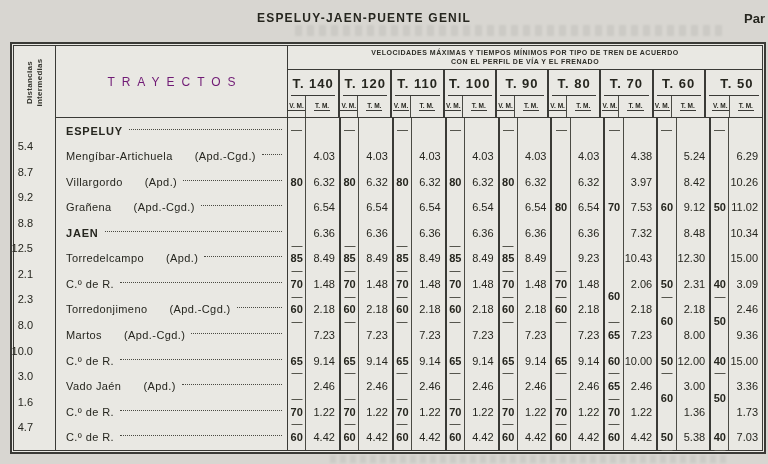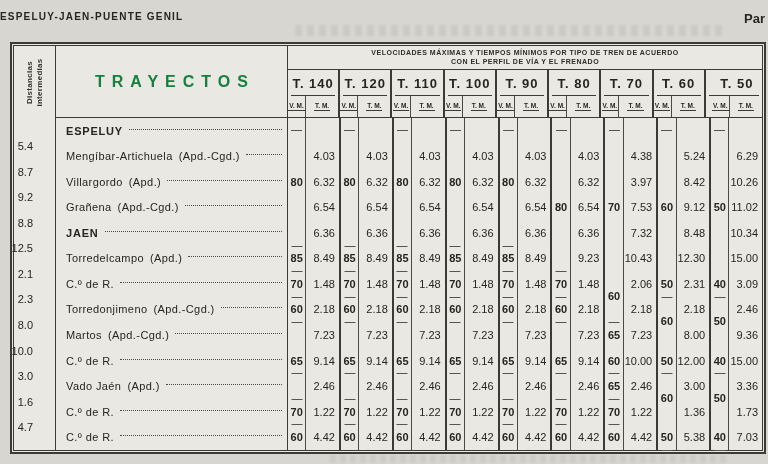--- a/index.html
+++ b/index.html
@@ -12,40 +12,40 @@
   .bleed{position:absolute;pointer-events:none;filter:blur(1px);}
   .b1{left:295px;top:25px;width:430px;height:11px;
       background:repeating-linear-gradient(90deg,rgba(60,70,62,.18) 0 7px,transparent 7px 12px);opacity:.45;}
   .b2{left:60px;top:50px;width:220px;height:10px;
       background:repeating-linear-gradient(90deg,rgba(60,70,62,.16) 0 6px,transparent 6px 11px);opacity:.4;}
   .b3{left:20px;top:122px;width:740px;height:326px;
       background:repeating-linear-gradient(0deg,rgba(70,80,70,.05) 0 8px,transparent 8px 25px);opacity:.8;}
   .b4{left:330px;top:455px;width:400px;height:8px;
       background:repeating-linear-gradient(90deg,rgba(60,70,62,.15) 0 6px,transparent 6px 10px);opacity:.5;}
 
-  .title{position:absolute;top:11px;left:0;right:40px;text-align:left;
-    font-weight:bold;font-size:10px;letter-spacing:1.2px;}
+  .title{position:absolute;top:11px;left:0;right:40px;text-align:center;
+    font-weight:bold;font-size:12px;letter-spacing:1.2px;}
   .corner{position:absolute;top:11px;right:3px;font-weight:bold;font-size:13px;}
 
   .frame{position:absolute;left:10px;top:42px;width:756px;height:412px;
     box-sizing:border-box;border:2px solid #3a3a36;padding:1px;background:#e9e8e3;}
   .inner{box-sizing:border-box;border:1px solid #3a3a36;width:100%;height:100%;
     display:flex;flex-direction:column;}
 
   
   .hdr{display:flex;height:72px;flex:none;}
   .h-dist{width:42px;flex:none;box-sizing:border-box;border-right:1.5px solid #3a3a36;
     display:flex;align-items:center;justify-content:center;}
   .rot{transform:rotate(-90deg);font-size:8px;font-weight:bold;line-height:9.5px;
     text-align:center;white-space:nowrap;letter-spacing:.3px;color:#33332d;}
   .rot span{display:block;}
   .h-tray{width:232px;flex:none;box-sizing:border-box;border-right:1.5px solid #3a3a36;
     border-bottom:1.5px solid #3a3a36;
     display:flex;align-items:center;justify-content:center;
-    font-size:16px;font-weight:bold;letter-spacing:7px;color:#15803d;padding-left:7px;}
+    font-size:12px;font-weight:normal;letter-spacing:7px;color:#701a75;padding-left:7px;}
   .h-data{flex:1;display:flex;flex-direction:column;border-bottom:1.5px solid #3a3a36;box-sizing:border-box;}
   .vel{height:24px;flex:none;box-sizing:border-box;border-bottom:1.5px solid #3a3a36;
     font-size:7px;font-weight:bold;text-align:center;letter-spacing:.5px;
     padding-top:3px;line-height:8.5px;color:#2e2e28;}
   .glabels{flex:1;display:flex;}
   .gl{flex:1;position:relative;display:flex;align-items:center;justify-content:center;
     font-weight:bold;font-size:13px;letter-spacing:1px;border-right:2px solid #3a3a36;}
   .gl::after{content:"";position:absolute;left:3px;right:3px;bottom:0;
     border-bottom:1.2px solid #3a3a36;}
   .subs{height:21px;flex:none;display:flex;}
@@ -60,21 +60,21 @@
   
   .tbody{flex:1;display:flex;flex-direction:column;}
   .row{flex:1;display:flex;min-height:0;}
   .c-dist{width:42px;flex:none;box-sizing:border-box;border-right:1.5px solid #3a3a36;
     display:flex;align-items:center;justify-content:flex-end;
     padding-right:22px;font-size:11px;}
   .c-dist span{transform:translateY(-10px);}
   .c-name{width:232px;flex:none;box-sizing:border-box;border-right:1.5px solid #3a3a36;
     display:flex;align-items:center;padding:0 3px 0 10px;font-size:11px;letter-spacing:.4px;}
   .station.bold{font-weight:bold;letter-spacing:.8px;}
-  .suffix{margin-left:6px;white-space:nowrap;}
+  .suffix{margin-left:22px;white-space:nowrap;}
   .leader{flex:1;border-bottom:1.6px dotted #4a4a42;margin:0 2px 3px 6px;min-width:8px;}
   .grp{flex:1;display:flex;min-width:0;}
   .grp:not(:last-child){border-right:2px solid #3a3a36;}
   .vm{width:36%;box-sizing:border-box;border-right:1px solid #4a4a44;position:relative;
     display:flex;align-items:center;justify-content:center;
     font-weight:bold;font-size:11px;}
   .tm{flex:1;display:flex;align-items:center;justify-content:flex-end;
     padding-right:4px;font-size:11px;box-sizing:border-box;}
   .shift{display:inline-block;transform:translateY(12px);}
   .startdash{display:block;width:11px;border-top:1.2px solid #55554d;}

